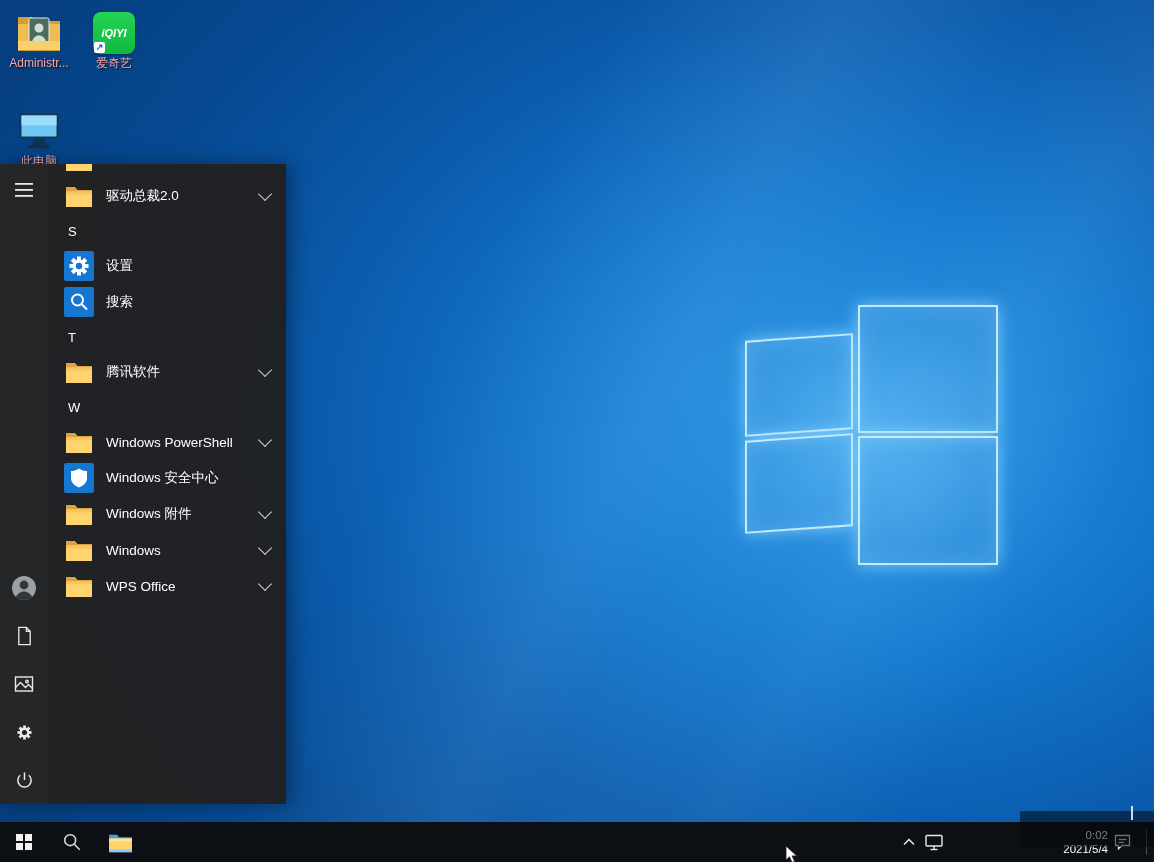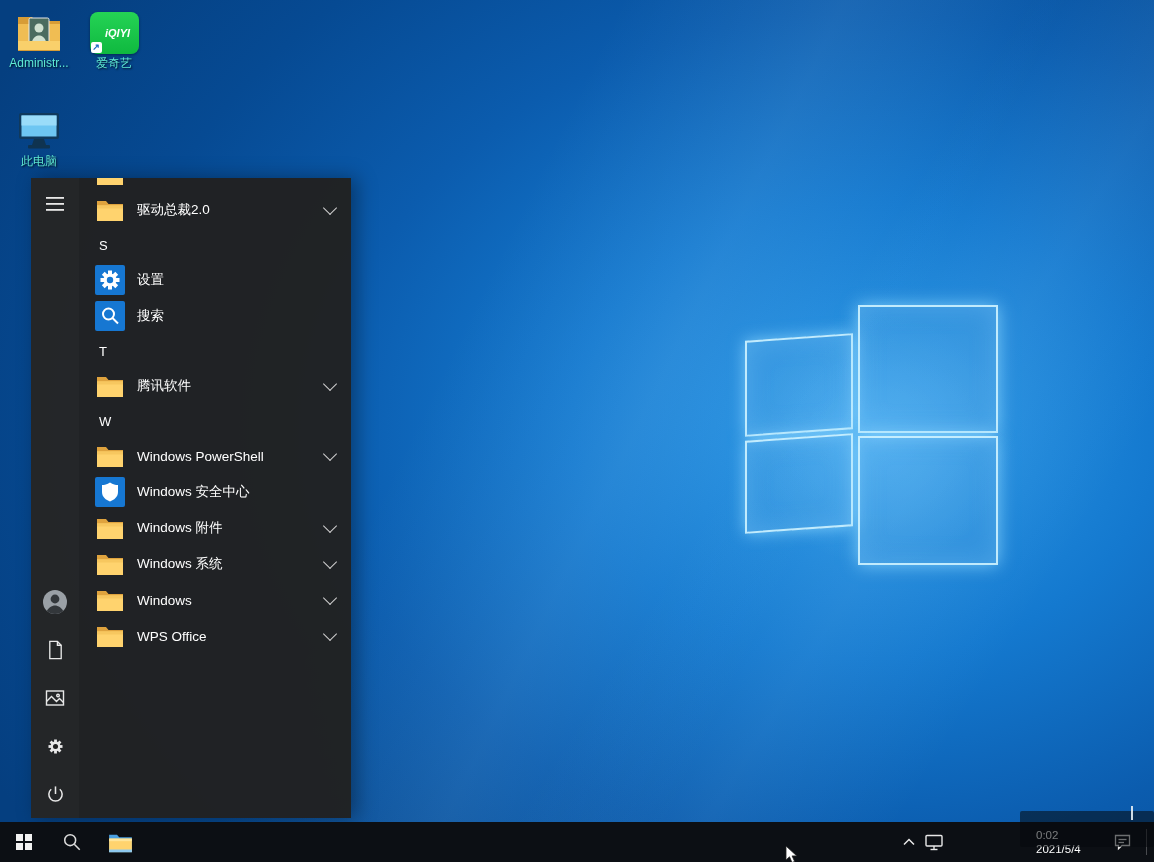--- a/index.html
+++ b/index.html
@@ -20,53 +20,53 @@
     border:2px solid rgba(205,242,255,0.92);
     box-shadow:0 0 16px rgba(140,215,255,0.8), inset 0 0 26px rgba(140,210,255,0.3);}
   .pane-tl{left:745px;top:337px;width:104px;height:92px;transform:skewY(-4deg);}
   .pane-bl{left:745px;top:437px;width:104px;height:89px;transform:skewY(-4deg);}
   .pane-tr{left:858px;top:305px;width:136px;height:124px;}
   .pane-br{left:858px;top:436px;width:136px;height:125px;}
 
   
   .desk-icon{position:absolute;width:76px;text-align:center;z-index:2;cursor:default;}
   .di-img{display:flex;justify-content:center;align-items:flex-end;height:46px;position:relative;}
-  .di-label{margin-top:3px;font-size:12px;color:#5eead4;text-shadow:1px 1px 2px rgba(0,0,0,0.85);line-height:13px;}
+  .di-label{margin-top:3px;font-size:12px;color:#fca5a5;text-shadow:1px 1px 2px rgba(0,0,0,0.85);line-height:13px;}
   .iqiyi-tile{width:42px;height:42px;border-radius:8px;position:relative;
     background:linear-gradient(180deg,#25d355,#0fb93f);
     display:flex;align-items:center;justify-content:center;
     color:#fff;font-weight:bold;font-style:italic;font-size:11px;
-    box-shadow:0 1px 3px rgba(0,0,0,0.4);padding-left:7px;}
+    box-shadow:0 1px 3px rgba(0,0,0,0.4);}
   .shortcut-badge{position:absolute;left:1px;bottom:1px;width:11px;height:11px;border-radius:2px;
     background:#fff;color:#1767c0;font-size:9px;line-height:11px;font-style:normal;font-weight:bold;text-align:center;}
 
   
-  .start-menu{position:absolute;left:0;top:178px;width:320px;height:640px;
+  .start-menu{position:absolute;left:0;top:164px;width:286px;height:640px;
     background:rgba(33,33,33,0.97);display:flex;z-index:5;
-    box-shadow:6px 0 18px rgba(0,0,0,0.35);margin-left:31px;}
+    box-shadow:6px 0 18px rgba(0,0,0,0.35);}
   .sm-rail{width:48px;flex:none;display:flex;flex-direction:column;align-items:center;background:rgba(255,255,255,0.02);}
   .rail-btn{width:48px;height:48px;flex:none;display:flex;align-items:center;justify-content:center;}
   .rail-spacer{margin-top:auto;}
   .sm-list{flex:1;overflow:hidden;position:relative;padding-top:3px;}
   .sm-row{height:36px;display:flex;align-items:center;padding:0 10px 0 16px;color:#fff;font-size:13.5px;}
   .sm-row.partial{margin-top:-25px;}
   .sm-icon{width:30px;height:30px;flex:none;display:flex;align-items:center;justify-content:center;margin-right:12px;}
   .sm-label{flex:1;white-space:nowrap;overflow:hidden;}
   .sm-chevron{width:9px;height:9px;flex:none;border-right:1.6px solid #cfcfcf;border-bottom:1.6px solid #cfcfcf;
     transform:rotate(45deg);margin:-5px 6px 0 0;}
   .sm-header{height:34px;display:flex;align-items:center;padding-left:20px;color:#fff;font-size:13px;}
 
   
   .taskbar{position:absolute;left:0;bottom:0;width:1154px;height:40px;background:#0c0f14;z-index:10;}
   .tb-btn{position:absolute;top:0;width:48px;height:40px;display:flex;align-items:center;justify-content:center;}
   .win-flag{display:grid;grid-template-columns:7px 7px;grid-template-rows:7px 7px;gap:1.5px;}
   .win-flag span{background:#f2f2f2;}
   .tray-btn{position:absolute;top:0;height:40px;display:flex;align-items:center;justify-content:center;}
   .clock{position:absolute;left:1036px;top:0;width:72px;height:40px;color:#fff;
-    font-size:11.5px;text-align:left;padding-top:6px;box-sizing:border-box;line-height:14px;}
+    font-size:11.5px;text-align:right;padding-top:6px;box-sizing:border-box;line-height:14px;}
   .tb-divider{position:absolute;left:1146px;top:7px;width:1px;height:26px;background:rgba(255,255,255,0.25);}
 
   
   .watermark-box{position:absolute;left:1020px;top:811px;width:134px;height:36px;
     background:rgba(6,9,13,0.55);border-radius:2px;z-index:11;}
   .caret-line{position:absolute;left:1131px;top:806px;width:2px;height:14px;background:rgba(230,238,245,0.9);z-index:12;}
   .mouse-cursor{position:absolute;left:785px;top:845px;z-index:50;}
 </style>
 </head>
 <body>
@@ -271,31 +271,20 @@
         <span class="sm-chevron"></span>
       </div>
       <div class="sm-row">
         <span class="sm-icon">
           <svg width="28" height="24" viewBox="0 0 28 24">
             <path d="M1 3 h9 l2.5 3 H27 v17 H1 z" fill="#dfa33e"></path>
             <path d="M1 7.5 H27 V23 H1 z" fill="#ffd36e"></path>
             <path d="M1 7.5 H27 V10.5 H1 z" fill="#f7c75f"></path>
           </svg>
         </span>
-        <span class="sm-label">Windows 系统</span>
-        <span class="sm-chevron"></span>
-      </div>
-      <div class="sm-row">
-        <span class="sm-icon">
-          <svg width="28" height="24" viewBox="0 0 28 24">
-            <path d="M1 3 h9 l2.5 3 H27 v17 H1 z" fill="#dfa33e"></path>
-            <path d="M1 7.5 H27 V23 H1 z" fill="#ffd36e"></path>
-            <path d="M1 7.5 H27 V10.5 H1 z" fill="#f7c75f"></path>
-          </svg>
-        </span>
         <span class="sm-label">Windows</span>
         <span class="sm-chevron"></span>
       </div>
       <div class="sm-row">
         <span class="sm-icon">
           <svg width="28" height="24" viewBox="0 0 28 24">
             <path d="M1 3 h9 l2.5 3 H27 v17 H1 z" fill="#dfa33e"></path>
             <path d="M1 7.5 H27 V23 H1 z" fill="#ffd36e"></path>
             <path d="M1 7.5 H27 V10.5 H1 z" fill="#f7c75f"></path>
           </svg>

